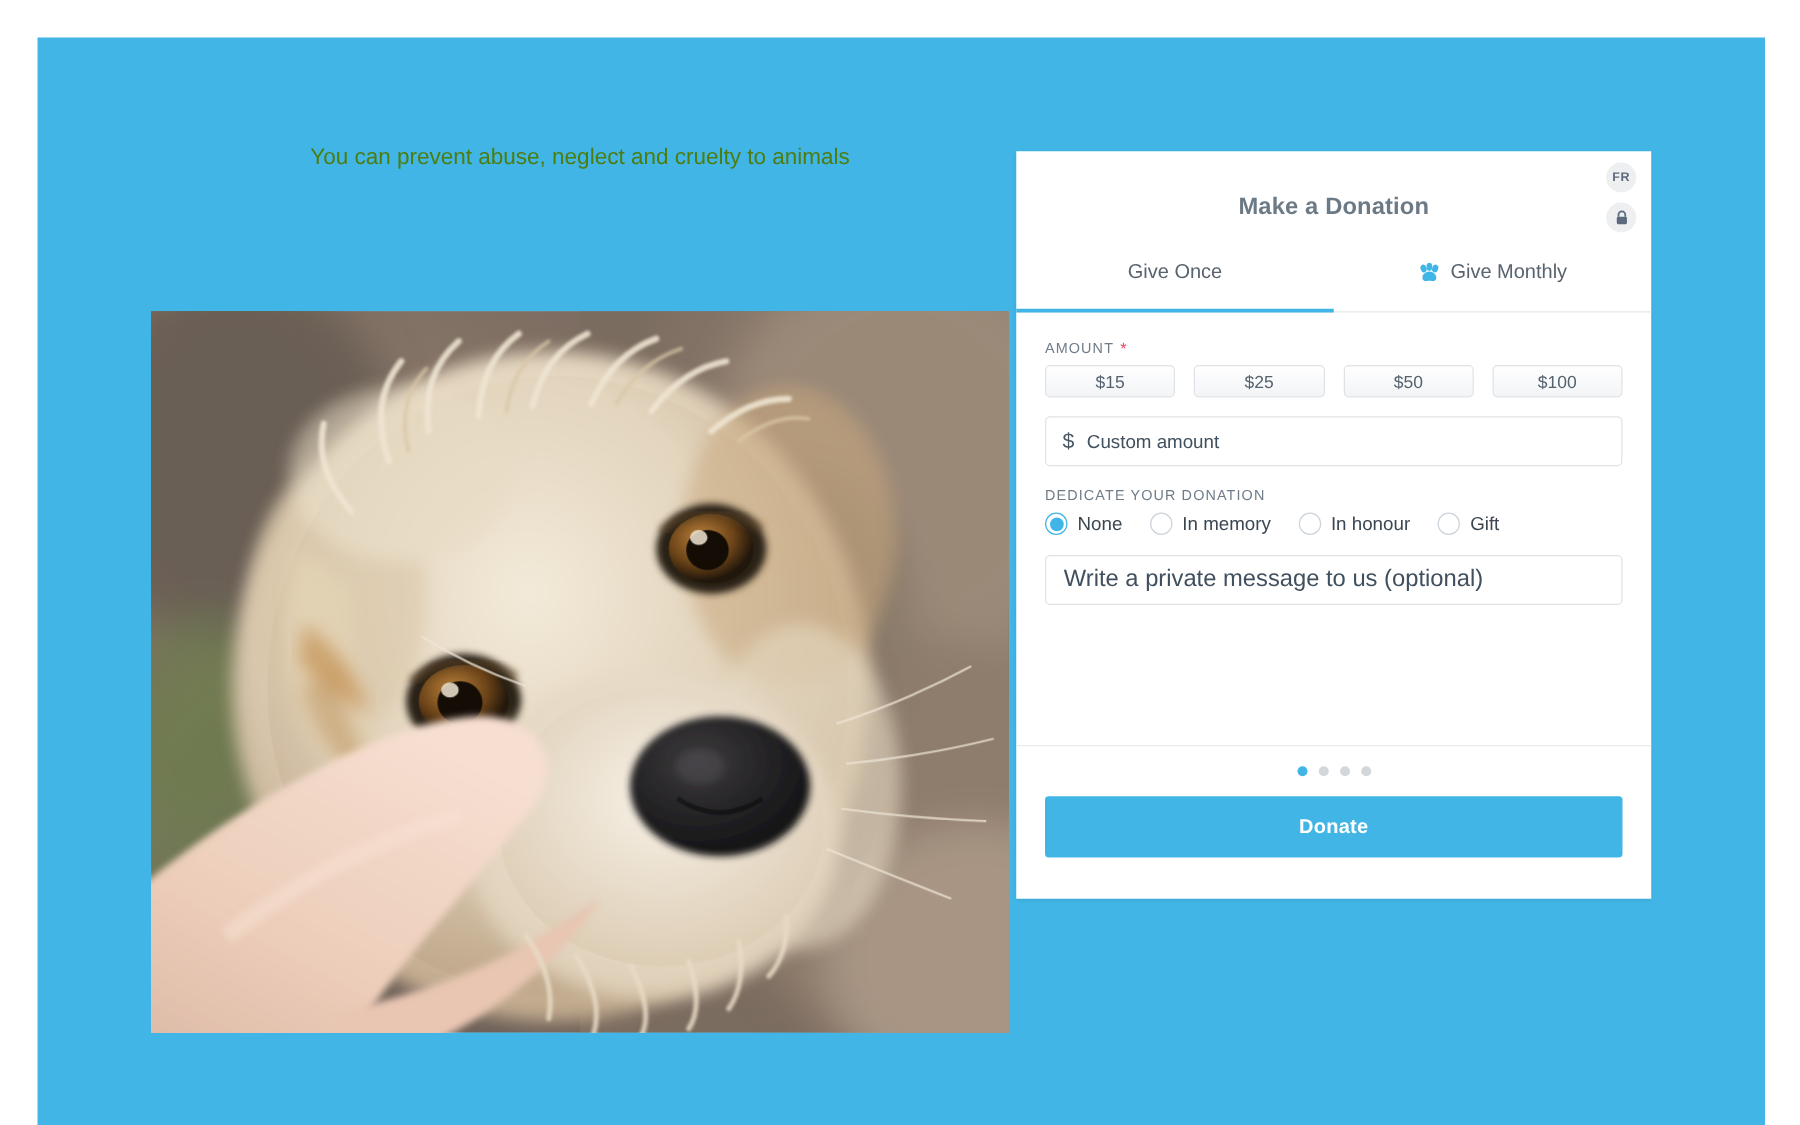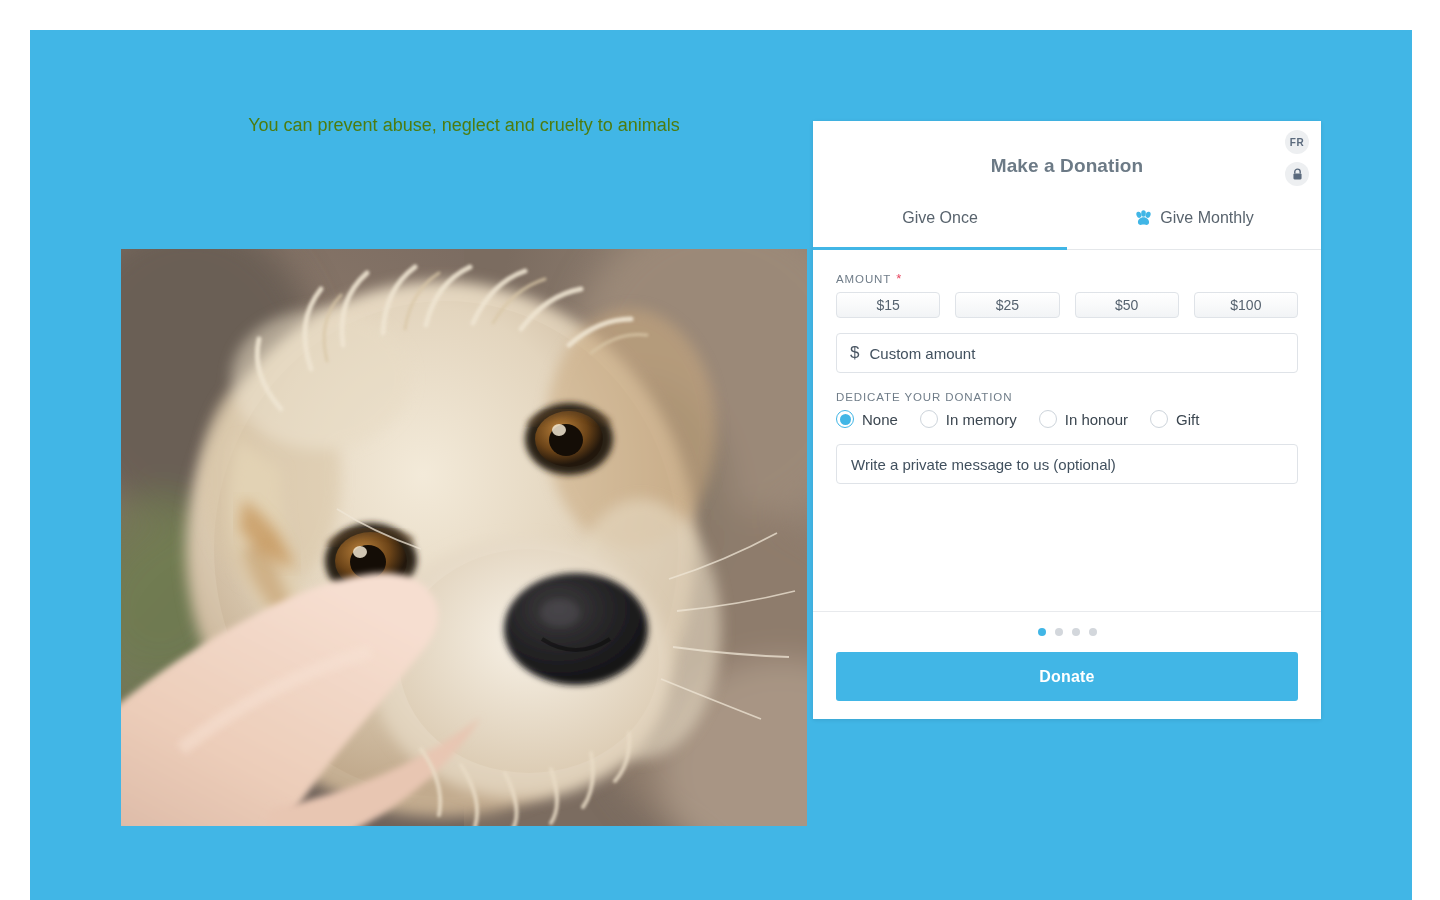--- a/index.html
+++ b/index.html
@@ -204,28 +204,28 @@
     margin-top: 16px;
     height: 40px;
     border: 1px solid #dfe3e8;
     border-radius: 4px;
     background: #fff;
     display: flex; align-items: center;
     padding: 0 14px;
   }
   .msg-box input {
     border: none; outline: none; background: transparent;
-    font-family: inherit; font-size: 15px; color:#c2410c; width: 100%;
+    font-family: inherit; font-size: 19px; color:#c2410c; width: 100%;
   }
   .msg-box input::placeholder { color: #41505e; }
 
   
   .card-footer {
     position: absolute;
-    left: 0; right: 0; bottom: 0;
+    left: 0; right: 0; bottom: 15px;
     border-top: 1px solid #e8eaed;
     padding: 16px 23px 18px 23px;
   }
   .dots { display: flex; justify-content: center; gap: 9px; margin-bottom: 16px; }
   .dot { width: 8px; height: 8px; border-radius: 50%; background:#d3d7dc; cursor:pointer; }
   .dot.active { background: #41b6e6; }
 
   .donate-btn {
     width: 100%;
     height: 49px;

